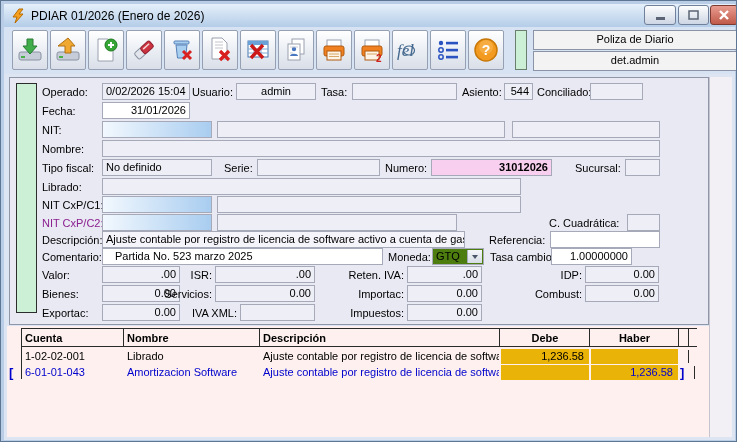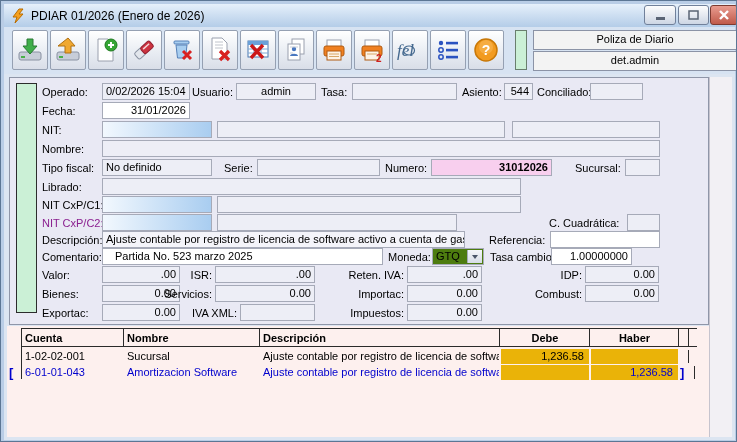--- a/index.html
+++ b/index.html
@@ -295,21 +295,21 @@
 
     <span class="th" style="left:18px;top:4px;">Cuenta</span>
     <span class="th" style="left:120px;top:4px;">Nombre</span>
     <span class="th" style="left:256px;top:4px;">Descripción</span>
     <span class="th c" style="left:494px;top:4px;width:88px;">Debe</span>
     <span class="th c" style="left:584px;top:4px;width:87px;">Haber</span>
 
     <div>
       <span class="td" style="left:2px;top:23px;width:12px;font-weight:bold;"></span>
       <span class="td" style="left:18px;top:23px;width:96px;">1-02-02-001</span>
-      <span class="td" style="left:120px;top:23px;width:130px;">Sucursal</span>
+      <span class="td" style="left:120px;top:23px;width:130px;">Librado</span>
       <span class="td" style="left:256px;top:23px;width:236px;">Ajuste contable por registro de licencia de softwar</span>
       <span class="td yellow r" style="left:494px;top:23px;width:88px;padding-right:5px;box-sizing:border-box;">1,236.58</span>
       <span class="td yellow r" style="left:584px;top:23px;width:87px;padding-right:5px;box-sizing:border-box;"></span>
       <div class="vline" style="left:681px;top:24px;height:13px;"></div>
     </div>
 
     <div>
       <span class="td blue" style="left:2px;top:39px;width:12px;font-weight:bold;font-size:13px;">[</span>
       <span class="td blue" style="left:18px;top:39px;width:96px;">6-01-01-043</span>
       <span class="td blue" style="left:120px;top:39px;width:130px;">Amortizacion Software</span>

